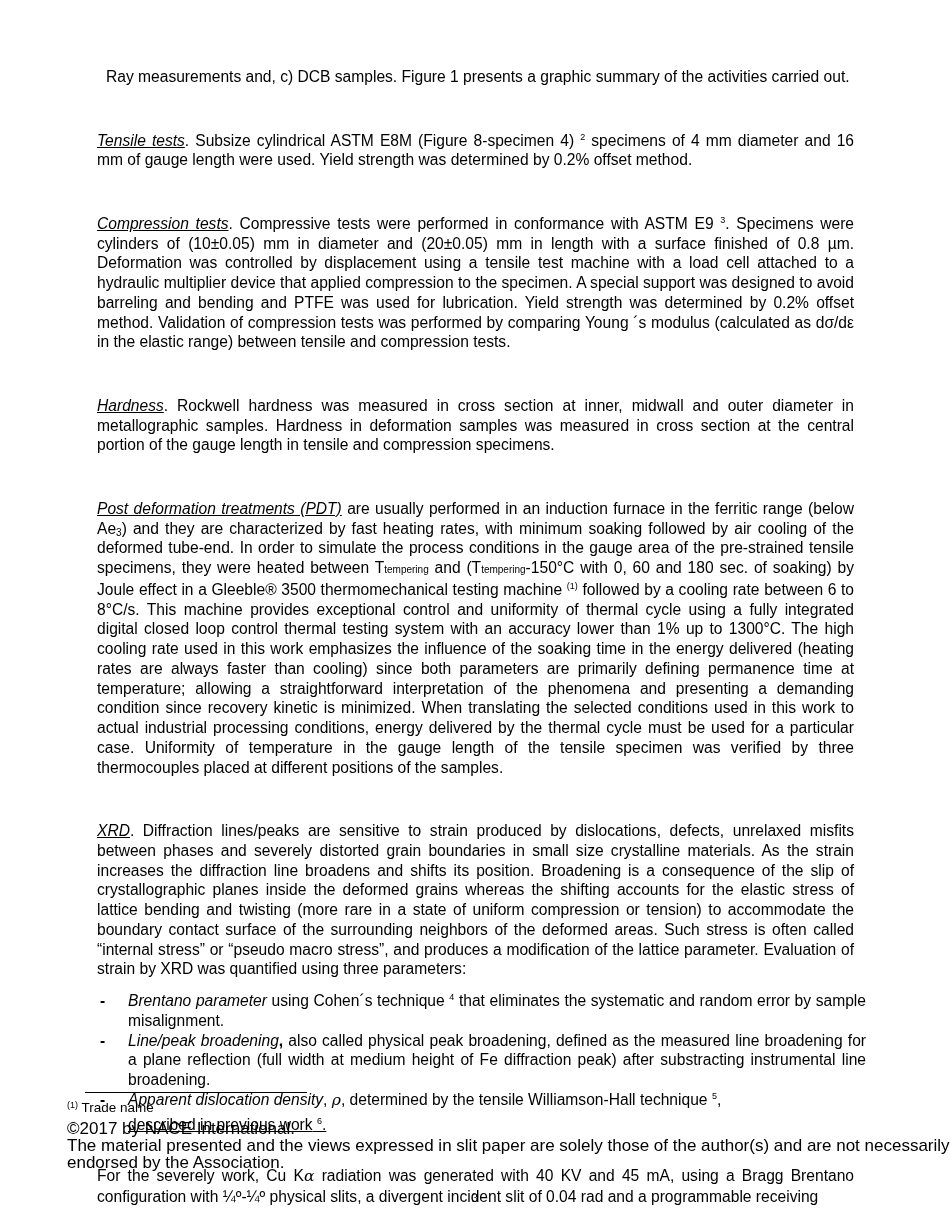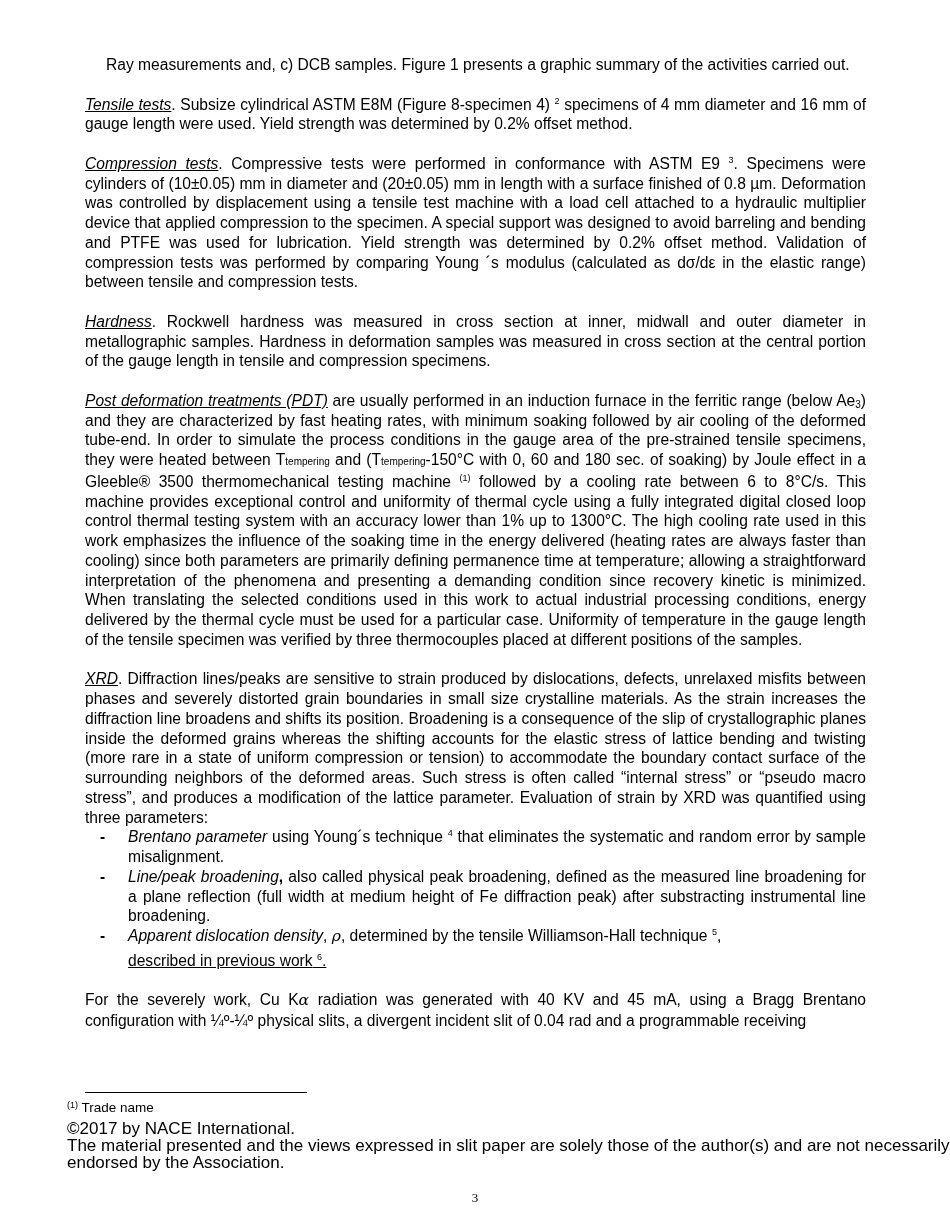--- a/index.html
+++ b/index.html
@@ -1,19 +1,19 @@
 <!DOCTYPE html>
 <html><head>
 <meta charset="utf-8">
 <style>
   html, body { margin: 0; padding: 0; background: #ffffff; }
   body { width: 950px; height: 1230px; position: relative; overflow: hidden; color: #000; }
   .page { position: absolute; left: 85px; top: 55px; width: 781px;
           font-family: "Liberation Sans", sans-serif; font-size: 15.6px; line-height: 19.75px; }
-  p { margin: 0; text-align: justify; }
+  p { margin: 12px; text-align: justify; }
   .indent { margin-left: 21px; }
   .gap { height: 19.75px; }
   .u { text-decoration: underline; font-style: italic; }
   .i { font-style: italic; }
   .b { font-weight: bold; }
   sup { font-size: 9px; line-height: 0; vertical-align: 6px; }
   sub { font-size: 10px; line-height: 0; vertical-align: -2px; }
   .tsub { font-size: 10px; }
   .greek { font-family: "DejaVu Serif", serif; font-style: italic; }
   ul.bul { list-style: none; margin: 0; padding: 0; }
@@ -42,21 +42,21 @@
 
   <p><span class="u">Hardness</span><span>. Rockwell hardness was measured in cross section at inner, midwall and outer diameter in metallographic samples. Hardness in deformation samples was measured in cross section at the central portion of the gauge length in tensile and compression specimens.</span></p>
   <div class="gap"></div>
 
   <p><span class="u">Post deformation treatments (PDT)</span><span> are usually performed in an induction furnace in the ferritic range (below Ae</span><sub>3</sub><span>) and they are characterized by fast heating rates, with minimum soaking followed by air cooling of the deformed tube-end. In order to simulate the process conditions in the gauge area of the pre-strained tensile specimens, they were heated between T</span><span class="tsub">tempering</span><span> and (T</span><span class="tsub">tempering</span><span>-150°C with 0, 60 and 180 sec. of soaking) by Joule effect in a Gleeble® 3500 thermomechanical testing machine</span> <sup>(1)</sup><span> followed by a cooling rate between 6 to 8°C/s. This machine provides exceptional control and uniformity of thermal cycle using a fully integrated digital closed loop control thermal testing system with an accuracy lower than 1% up to 1300°C. The high cooling rate used in this work emphasizes the influence of the soaking time in the energy delivered (heating rates are always faster than cooling) since both parameters are primarily defining permanence time at temperature; allowing a straightforward interpretation of the phenomena and presenting a demanding condition since recovery kinetic is minimized. When translating the selected conditions used in this work to actual industrial processing conditions, energy delivered by the thermal cycle must be used for a particular case. Uniformity of temperature in the gauge length of the tensile specimen was verified by three thermocouples placed at different positions of the samples.</span></p>
   <div class="gap"></div>
 
   <p><span class="u">XRD</span><span>. Diffraction lines/peaks are sensitive to strain produced by dislocations, defects, unrelaxed misfits between phases and severely distorted grain boundaries in small size crystalline materials. As the strain increases the diffraction line broadens and shifts its position. Broadening is a consequence of the slip of crystallographic planes inside the deformed grains whereas the shifting accounts for the elastic stress of lattice bending and twisting (more rare in a state of uniform compression or tension) to accommodate the boundary contact surface of the surrounding neighbors of the deformed areas. Such stress is often called “internal stress” or “pseudo macro stress”, and produces a modification of the lattice parameter. Evaluation of strain by XRD was quantified using three parameters:</span></p>
 
   <ul class="bul">
-    <li><span class="dash">-</span><span class="i">Brentano parameter</span><span> using Young´s technique</span> <sup>4</sup><span> that eliminates the systematic and random error by sample misalignment.</span></li>
+    <li><span class="dash">-</span><span class="i">Brentano parameter</span><span> using Cohen´s technique</span> <sup>4</sup><span> that eliminates the systematic and random error by sample misalignment.</span></li>
     <li><span class="dash">-</span><span class="i">Line/peak broadening</span><span class="b">,</span><span> also called physical peak broadening, defined as the measured line broadening for a plane reflection (full width at medium height of Fe diffraction peak) after substracting instrumental line broadening.</span></li>
     <li><span class="dash">-</span><span class="i">Apparent dislocation density</span><span>, </span> <span class="greek">ρ</span><span>, determined by the tensile Williamson-Hall technique</span> <sup>5</sup><span>,</span><span class="li3b"><span>described in previous work</span> <sup>6</sup><span>.</span></span></li>
   </ul>
   <div class="gap"></div>
 
   <p><span>For the severely work, Cu K</span><span class="greek">α</span><span>  radiation was generated with 40 KV and 45 mA, using a Bragg Brentano configuration with ¼º-¼º physical slits, a divergent incident slit of 0.04 rad and a programmable receiving</span></p>
 </div>
 
 <div class="fnrule"></div>
 <div class="fn"><sup>(1)</sup><span> Trade name</span></div>

